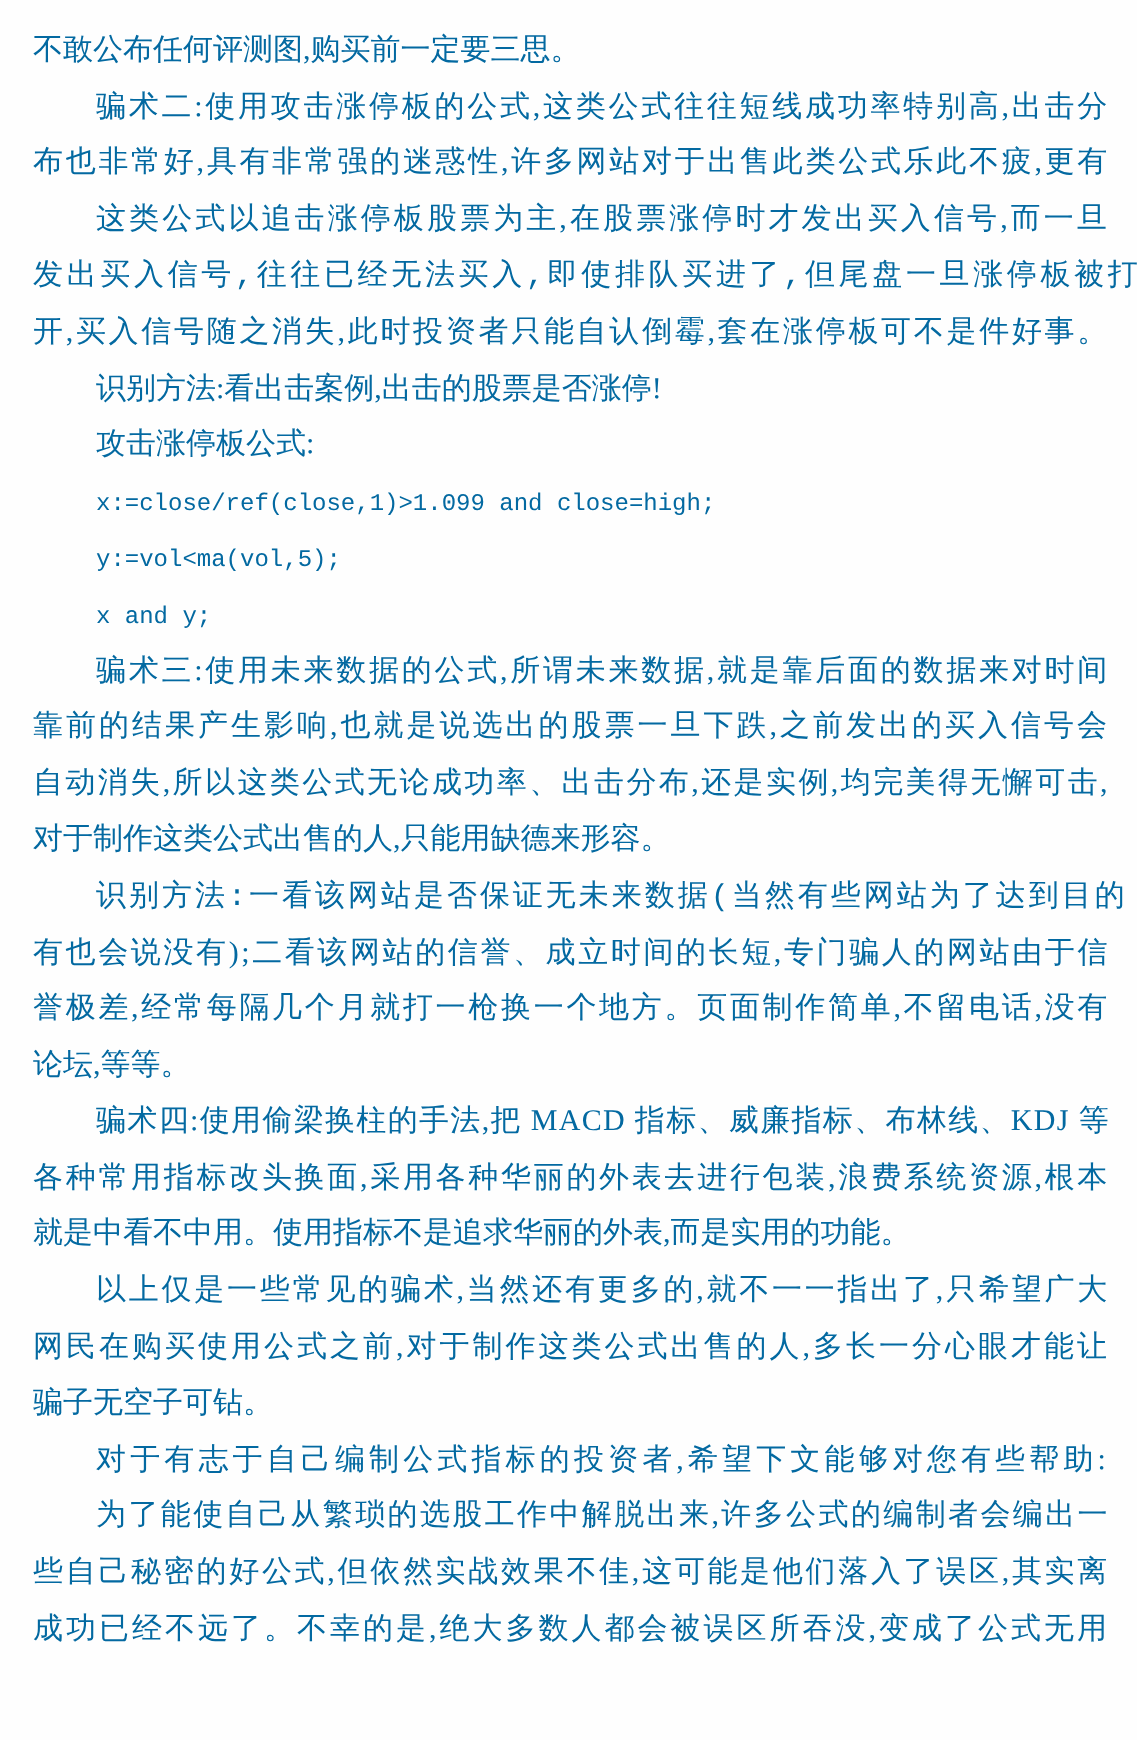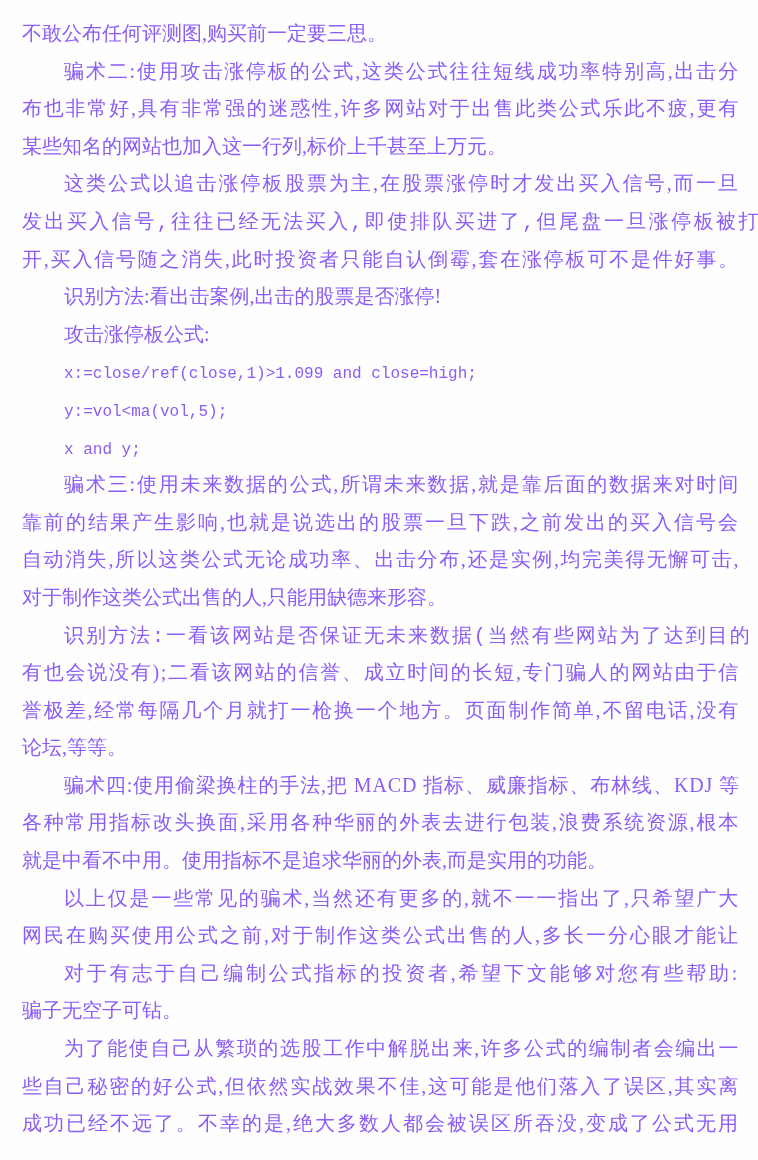--- a/index.html
+++ b/index.html
@@ -15,40 +15,39 @@
     height: 1160px;
     background: #fefefe;
     padding: 15px 18px 0 22px;
     overflow: hidden;
   }
   .line {
     height: 37.6px;
     line-height: 37.6px;
     font-size: 20px;
     font-weight: 500;
-    color: #8b5cf6;
+    color: #0369a1;
     font-family: "Liberation Serif", "DejaVu Serif", serif;
     white-space: nowrap;
   }
   .line.indent { padding-left: 42px; }
   .line.formula .line-text {
     font-size: 16px;
     font-family: Liberation Mono, monospace;
   }
   .line-text { display: inline-block; white-space: nowrap; }
 </style>
 </head>
 <body>
 
 <main class="page">
   <div class="text-block">
       <div class="line"><span class="line-text">不敢公布任何评测图,购买前一定要三思。</span></div>
       <div class="line indent"><span class="line-text" style="letter-spacing: 1.83144px;">骗术二:使用攻击涨停板的公式,这类公式往往短线成功率特别高,出击分</span></div>
       <div class="line"><span class="line-text" style="letter-spacing: 1.8px;">布也非常好,具有非常强的迷惑性,许多网站对于出售此类公式乐此不疲,更有</span></div>
-      <div class="line"><span class="line-text">某些知名的网站也加入这一行列,标价上千甚至上万元。</span></div>
       <div class="line indent"><span class="line-text" style="letter-spacing: 2.0625px;">这类公式以追击涨停板股票为主,在股票涨停时才发出买入信号,而一旦</span></div>
       <div class="line"><span class="line-text" style="letter-spacing: 2.44118px; font-family: Liberation Mono, monospace;">发出买入信号,往往已经无法买入,即使排队买进了,但尾盘一旦涨停板被打</span></div>
       <div class="line"><span class="line-text" style="letter-spacing: 1.8px;">开,买入信号随之消失,此时投资者只能自认倒霉,套在涨停板可不是件好事。</span></div>
       <div class="line indent"><span class="line-text">识别方法:看出击案例,出击的股票是否涨停!</span></div>
       <div class="line indent"><span class="line-text">攻击涨停板公式:</span></div>
       <div class="line indent formula"><span class="line-text">x:=close/ref(close,1)&gt;1.099 and close=high;</span></div>
       <div class="line indent formula"><span class="line-text">y:=vol&lt;ma(vol,5);</span></div>
       <div class="line indent formula"><span class="line-text">x and y;</span></div>
       <div class="line indent"><span class="line-text" style="letter-spacing: 1.83144px;">骗术三:使用未来数据的公式,所谓未来数据,就是靠后面的数据来对时间</span></div>
       <div class="line"><span class="line-text" style="letter-spacing: 2px;">靠前的结果产生影响,也就是说选出的股票一旦下跌,之前发出的买入信号会</span></div>
@@ -56,19 +55,19 @@
       <div class="line"><span class="line-text">对于制作这类公式出售的人,只能用缺德来形容。</span></div>
       <div class="line indent"><span class="line-text" style="letter-spacing: 1.99316px; font-family: Liberation Mono, monospace;">识别方法:一看该网站是否保证无未来数据(当然有些网站为了达到目的</span></div>
       <div class="line"><span class="line-text" style="letter-spacing: 1.73661px; text-align: center;">有也会说没有);二看该网站的信誉、成立时间的长短,专门骗人的网站由于信</span></div>
       <div class="line"><span class="line-text" style="letter-spacing: 1.8px;">誉极差,经常每隔几个月就打一枪换一个地方。页面制作简单,不留电话,没有</span></div>
       <div class="line"><span class="line-text">论坛,等等。</span></div>
       <div class="line indent"><span class="line-text" style="letter-spacing: 0.888158px;">骗术四:使用偷梁换柱的手法,把 MACD 指标、威廉指标、布林线、KDJ 等</span></div>
       <div class="line"><span class="line-text" style="letter-spacing: 1.8px;">各种常用指标改头换面,采用各种华丽的外表去进行包装,浪费系统资源,根本</span></div>
       <div class="line"><span class="line-text">就是中看不中用。使用指标不是追求华丽的外表,而是实用的功能。</span></div>
       <div class="line indent"><span class="line-text" style="letter-spacing: 1.84848px;">以上仅是一些常见的骗术,当然还有更多的,就不一一指出了,只希望广大</span></div>
       <div class="line"><span class="line-text" style="letter-spacing: 2px;">网民在购买使用公式之前,对于制作这类公式出售的人,多长一分心眼才能让</span></div>
+      <div class="line"><span class="line-text">骗子无空子可钻。</span></div>
       <div class="line indent"><span class="line-text" style="letter-spacing: 2.75605px;">对于有志于自己编制公式指标的投资者,希望下文能够对您有些帮助:</span></div>
-      <div class="line"><span class="line-text">骗子无空子可钻。</span></div>
       <div class="line indent"><span class="line-text" style="letter-spacing: 1.59375px;">为了能使自己从繁琐的选股工作中解脱出来,许多公式的编制者会编出一</span></div>
       <div class="line"><span class="line-text" style="letter-spacing: 1.8px;">些自己秘密的好公式,但依然实战效果不佳,这可能是他们落入了误区,其实离</span></div>
       <div class="line"><span class="line-text" style="letter-spacing: 2px;">成功已经不远了。不幸的是,绝大多数人都会被误区所吞没,变成了公式无用</span></div>
     </div>
 </main>
 
 </body></html>

